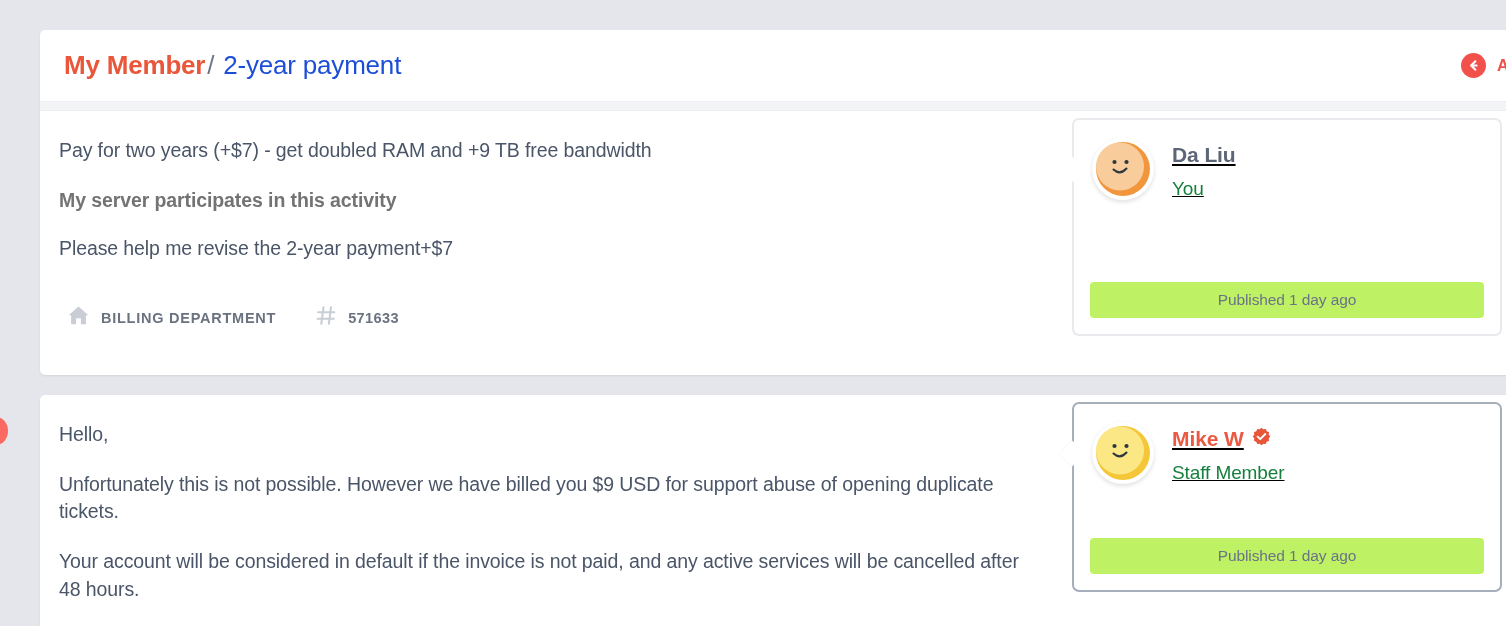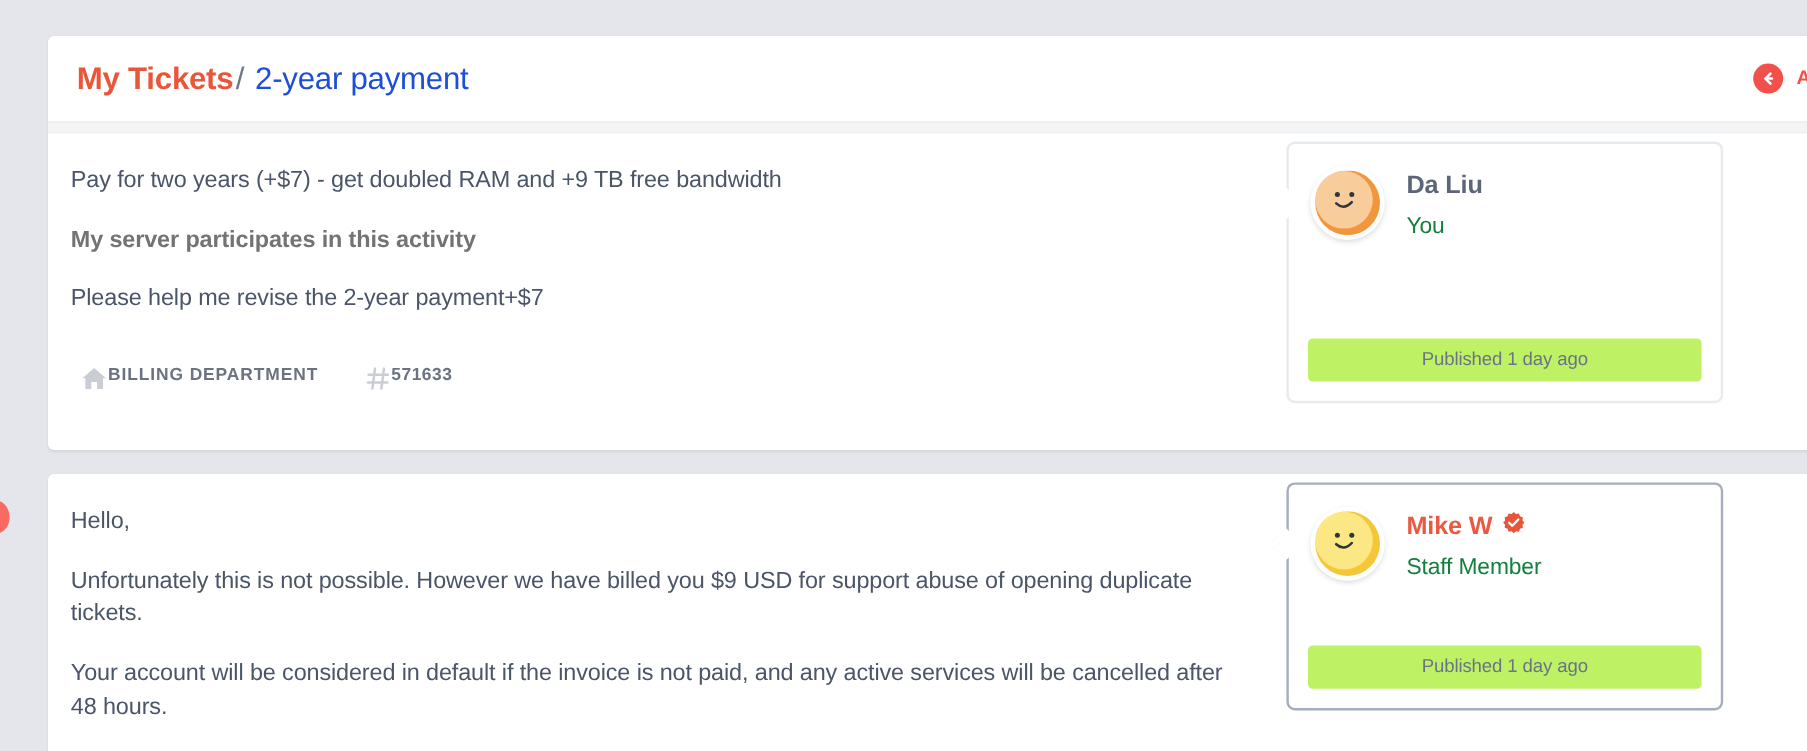--- a/index.html
+++ b/index.html
@@ -128,44 +128,47 @@
 
   
   .meta-row {
     display: flex;
     align-items: center;
     margin-top: 42px;
     padding-left: 8px;
   }
   .meta-item {
     display: flex;
+    align-items: center;
+    gap: 11px;
   }
   .meta-item + .meta-item { margin-left: 40px; }
   .meta-icon { display: block; }
   .meta-text {
     color: #6b7280;
     font-weight: bold;
     font-size: 14.5px;
     letter-spacing: 0.75px;
   }
   .meta-text.num { letter-spacing: 0.4px; }
 
   
   .author-col {
     padding-top: 7px;
   }
 
   .author-card {
     position: relative;
-    width: 364px;
+    width: 430px;
     height: 218px;
     background: #ffffff;
     border: 2px solid #e8eaee;
     border-radius: 7px;
     padding: 18px 18px 0 18px;
+    text-decoration: underline;
   }
   .author-card.staff {
     border-color: #a6adbb;
     height: 190px;
   }
 
   
   .notch, .notch-fill {
     position: absolute;
     width: 19px;
@@ -250,21 +253,21 @@
 </style>
 </head>
 <body>
 
 <div class="edge-dot"></div>
 
 <div class="card" id="ticket-card">
 
   <div class="card-header">
     <div class="breadcrumb">
-      <span class="crumb-link">My Tickets</span><span class="crumb-sep">/</span> <span class="crumb-current">2-year payment</span>
+      <span class="crumb-link">My Member</span><span class="crumb-sep">/</span> <span class="crumb-current">2-year payment</span>
     </div>
 
     <div class="answer-btn">
       <span class="back-icon">
         <svg width="15" height="15" viewBox="0 0 15 15">
           <path d="M9.4 3.3 L5.2 7.5 L9.4 11.7" fill="none" stroke="#ffffff" stroke-width="2.1" stroke-linecap="round" stroke-linejoin="round"></path>
           <path d="M5.4 7.5 H10.6" fill="none" stroke="#ffffff" stroke-width="2.1" stroke-linecap="round"></path>
         </svg>
       </span>
       <span class="answer-label">ANSWER</span>

